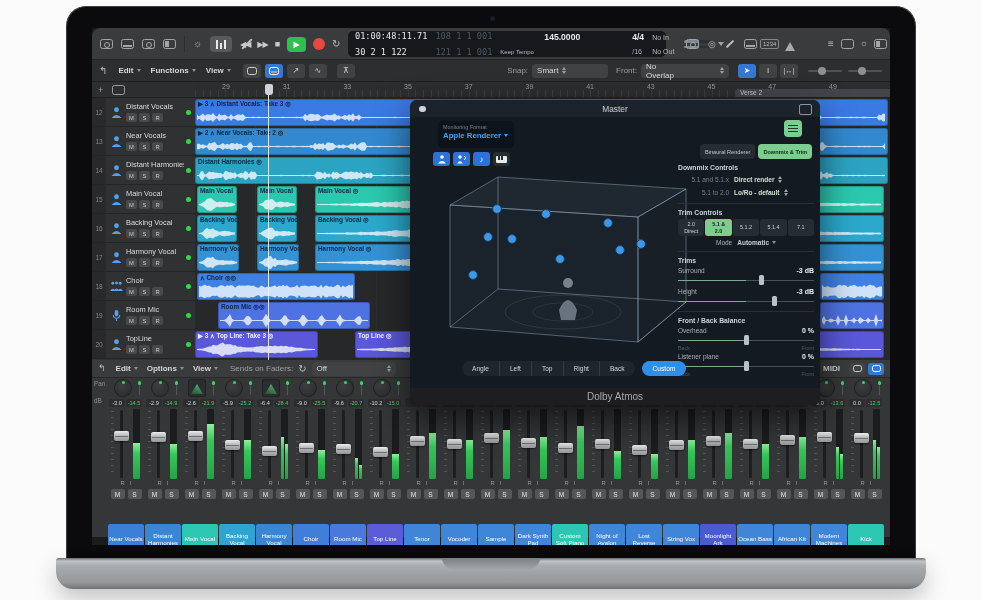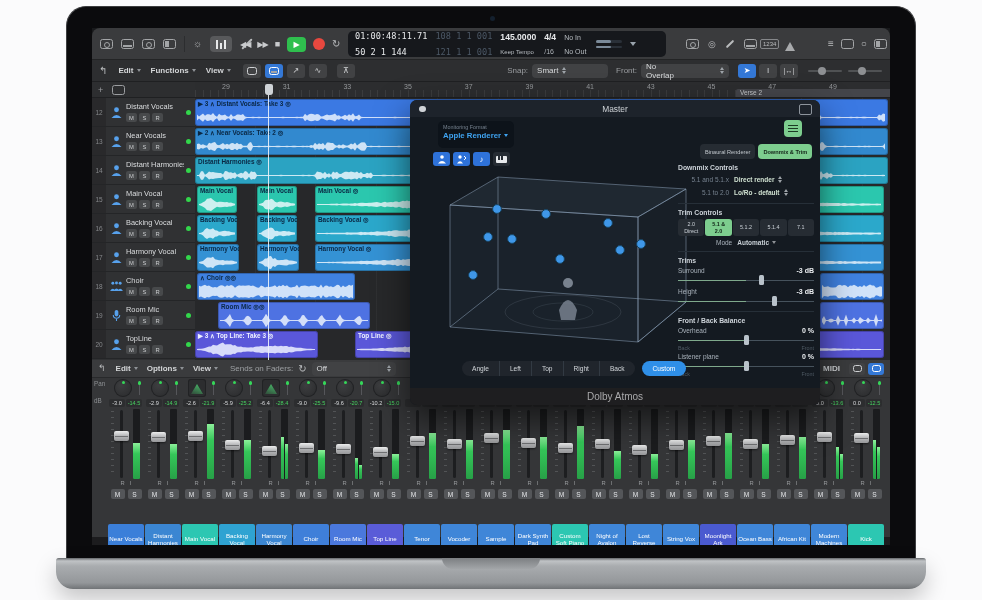--- a/index.html
+++ b/index.html
@@ -28,21 +28,21 @@
   .mixbtn i:nth-child(2){height:6px;margin-top:3px;}
   .pencil{width:14px;height:2px;background:#b9bbbd;transform:rotate(-45deg);border-radius:1px;}
   .tbtn{color:#c9cbcd;font-size:8px;letter-spacing:-1px;}
   .playbtn{width:19px;height:15px;background:#2fbf4e;border-radius:4px;color:#fff;font-size:8px;display:flex;align-items:center;justify-content:center;}
   .recbtn{width:12px;height:12px;background:#e8483f;border-radius:50%;}
   .lcd{position:absolute;left:256px;top:3px;width:318px;height:26px;background:#16181c;border-radius:5px;display:flex;align-items:center;padding:0 7px;box-sizing:border-box;gap:8px;}
   .lcdcol{display:flex;flex-direction:column;justify-content:space-between;gap:7px;}
   .lcdcol span{line-height:1;white-space:nowrap;}
   .lt1{font-family:"DejaVu Sans Mono",monospace;font-size:8.6px;color:#e8eaec;}
   .lt2{font-family:"DejaVu Sans Mono",monospace;font-size:8.6px;color:#4c5866;}
-  .lt3{font-size:8.6px;color:#e8eaec;}
+  .lt3{font-size:8.6px;color:#e8eaec;margin-left:44px;}
   .lt4{font-size:6px;color:#b7bcc1;}
   .lcdm{display:flex;flex-direction:column;gap:3px;margin-left:2px;}
   .mbar{width:26px;height:2.5px;background:#2a3038;border-radius:2px;position:relative;}
   .mbar::after{content:'';position:absolute;left:0;top:0;bottom:0;width:55%;background:#7b8a99;border-radius:2px;}
   .chev{width:0;height:0;border:3px solid transparent;border-top:4px solid #9aa3ac;margin-top:2px;}
   .stp{display:inline-flex;flex-direction:column;gap:1px;margin-left:4px;}
   .stp i{width:0;height:0;border:2.6px solid transparent;display:block;}
   .stp i.u{border-bottom:3.4px solid #9fa4a9;}
   .stp i.d{border-top:3.4px solid #9fa4a9;}
   .metro{width:0;height:0;border:5px solid transparent;border-bottom:9px solid #a8aaac;position:relative;}
@@ -184,21 +184,21 @@
           <span class="tbtn">◀◀</span>
           <span class="tbtn">▶▶</span>
           <span class="tbtn" style="font-size:9px;letter-spacing:0;">■</span>
           <span class="playbtn">▶</span>
           <span class="recbtn"></span>
           <span class="glyph">↻</span>
         </div>
         <div class="lcd">
           <div class="lcdcol">
             <span class="lt1">01:00:48:11.71</span>
-            <span class="lt1">50 2 1 144</span>
+            <span class="lt1">30 2 1 122</span>
           </div>
           <div class="lcdcol">
             <span class="lt2">108 1 1 001</span>
             <span class="lt2">121 1 1 001</span>
           </div>
           <div class="lcdcol">
             <span class="lt3" style="font-weight:700;">145.0000</span>
             <span class="lt4">Keep Tempo</span>
           </div>
           <div class="lcdcol">

